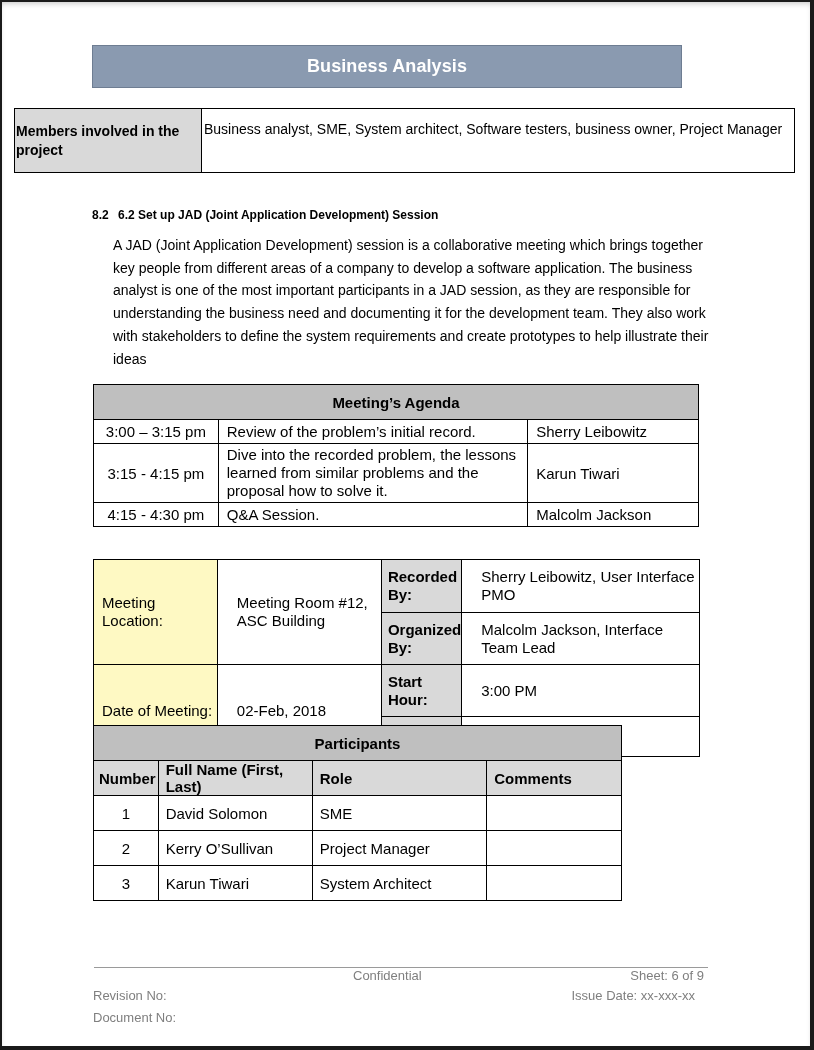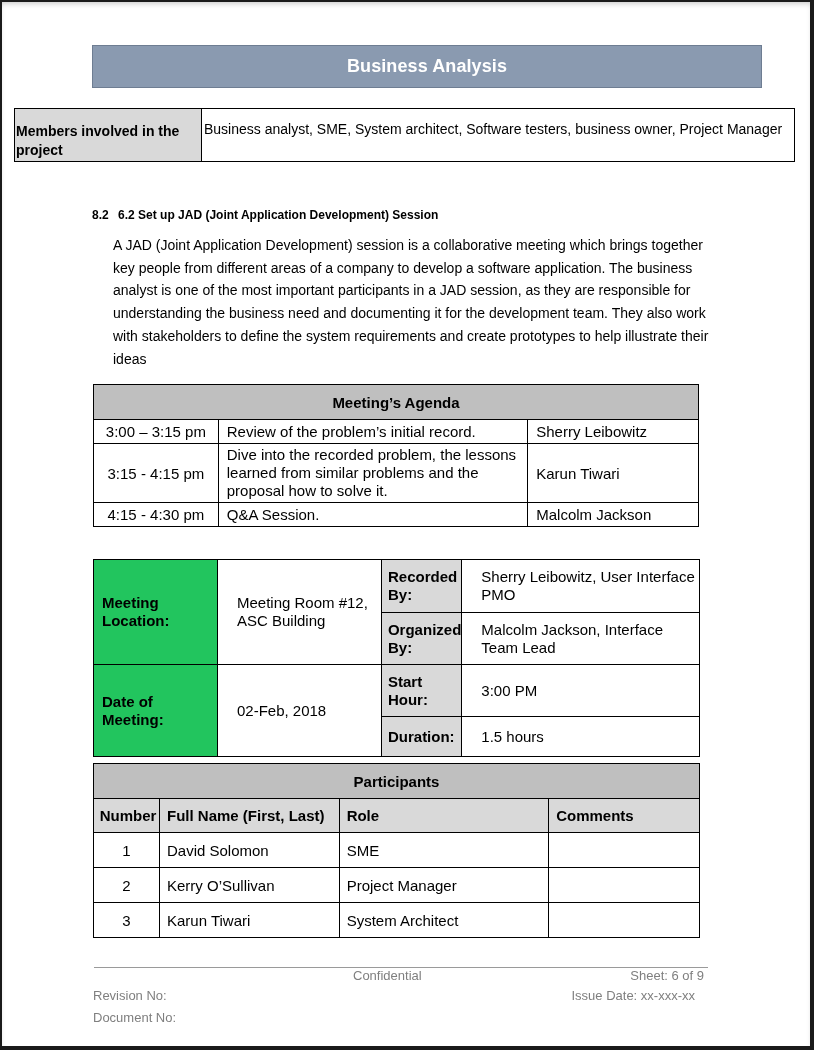--- a/index.html
+++ b/index.html
@@ -4,28 +4,28 @@
 <style>
   * { box-sizing: border-box; margin: 0; padding: 0; }
   html, body { width: 814px; height: 1050px; background: #1a1a1a; overflow: hidden; }
   body { font-family: "Liberation Sans", sans-serif; color: #000; position: relative; }
   .page {
     position: absolute; left: 2px; top: 2px; width: 808px; height: 1044px;
     background: #fff;
     box-shadow: inset 0 4px 6px -3px rgba(0,0,0,0.25);
   }
   .title-bar {
-    position: absolute; left: 90px; top: 43px; width: 670px; height: 43px;
+    position: absolute; left: 90px; top: 43px; width: 590px; height: 43px;
     background: #8a9ab0; border: 1px solid #6e7d92;
     color: #fff; font-weight: bold; font-size: 18px;
     display: flex; align-items: center; justify-content: center;
     letter-spacing: 0.1px;
   }
   .members {
-    position: absolute; left: 12px; top: 106px; width: 781px; height: 54px;
+    position: absolute; left: 12px; top: 106px; width: 781px; height: 65px;
     border: 1.5px solid #000; display: flex;
   }
   .members .label {
     width: 187px; background: #d9d9d9; border-right: 1.5px solid #000;
     font-weight: bold; font-size: 14px; line-height: 19px;
     padding: 13px 2px 0 1px;
   }
   .members .value {
     flex: 1; font-size: 14px; line-height: 19px; padding: 11px 2px 0 2px;
   }
@@ -39,24 +39,24 @@
   }
   table { border-collapse: collapse; position: absolute; }
   td, th { border: 1px solid #000; font-size: 15px; vertical-align: middle; }
   .agenda { left: 91px; top: 382px; width: 606px; }
   .agenda .banner { background: #bfbfbf; height: 35px; text-align: center; font-weight: bold; }
   .agenda .hdr { background: #d9d9d9; height: 35px; font-weight: bold; }
   .agenda td.c { text-align: center; }
   .agenda td.l { padding-left: 8px; }
   .agenda td.subj { padding: 2px 8px; line-height: 18px; }
   .meta { left: 91px; top: 557px; width: 607px; }
-  .meta .lbl { background: #22c55e; font-weight: bold; padding-left: 8px; line-height: 18px; }
+  .meta .lbl { background: #fef9c3; font-weight: normal; padding-left: 8px; line-height: 18px; }
   .meta .val { padding-left: 19px; line-height: 18px; }
   .meta .sublbl { background: #d9d9d9; font-weight: bold; padding-left: 6px; line-height: 18px; margin-left: 44px; }
-  .parts { left: 91px; top: 761px; width: 607px; }
+  .parts { left: 91px; top: 723px; width: 529px; }
   .parts .banner { background: #bfbfbf; height: 35px; text-align: center; font-weight: bold; }
   .parts .hdr { background: #d9d9d9; height: 34px; font-weight: bold; padding-left: 7px; }
   .parts .hdr.c { text-align: center; padding-left: 3px; }
   .parts td.row { height: 35px; padding-left: 7px; }
   .parts td.c { text-align: center; padding-left: 0; }
   .footer-line {
     position: absolute; left: 92px; top: 965px; width: 614px; height: 1px; background: #9a9a9a;
   }
   .footer { position: absolute; font-size: 13px; color: #7f7f7f; }
 </style>

